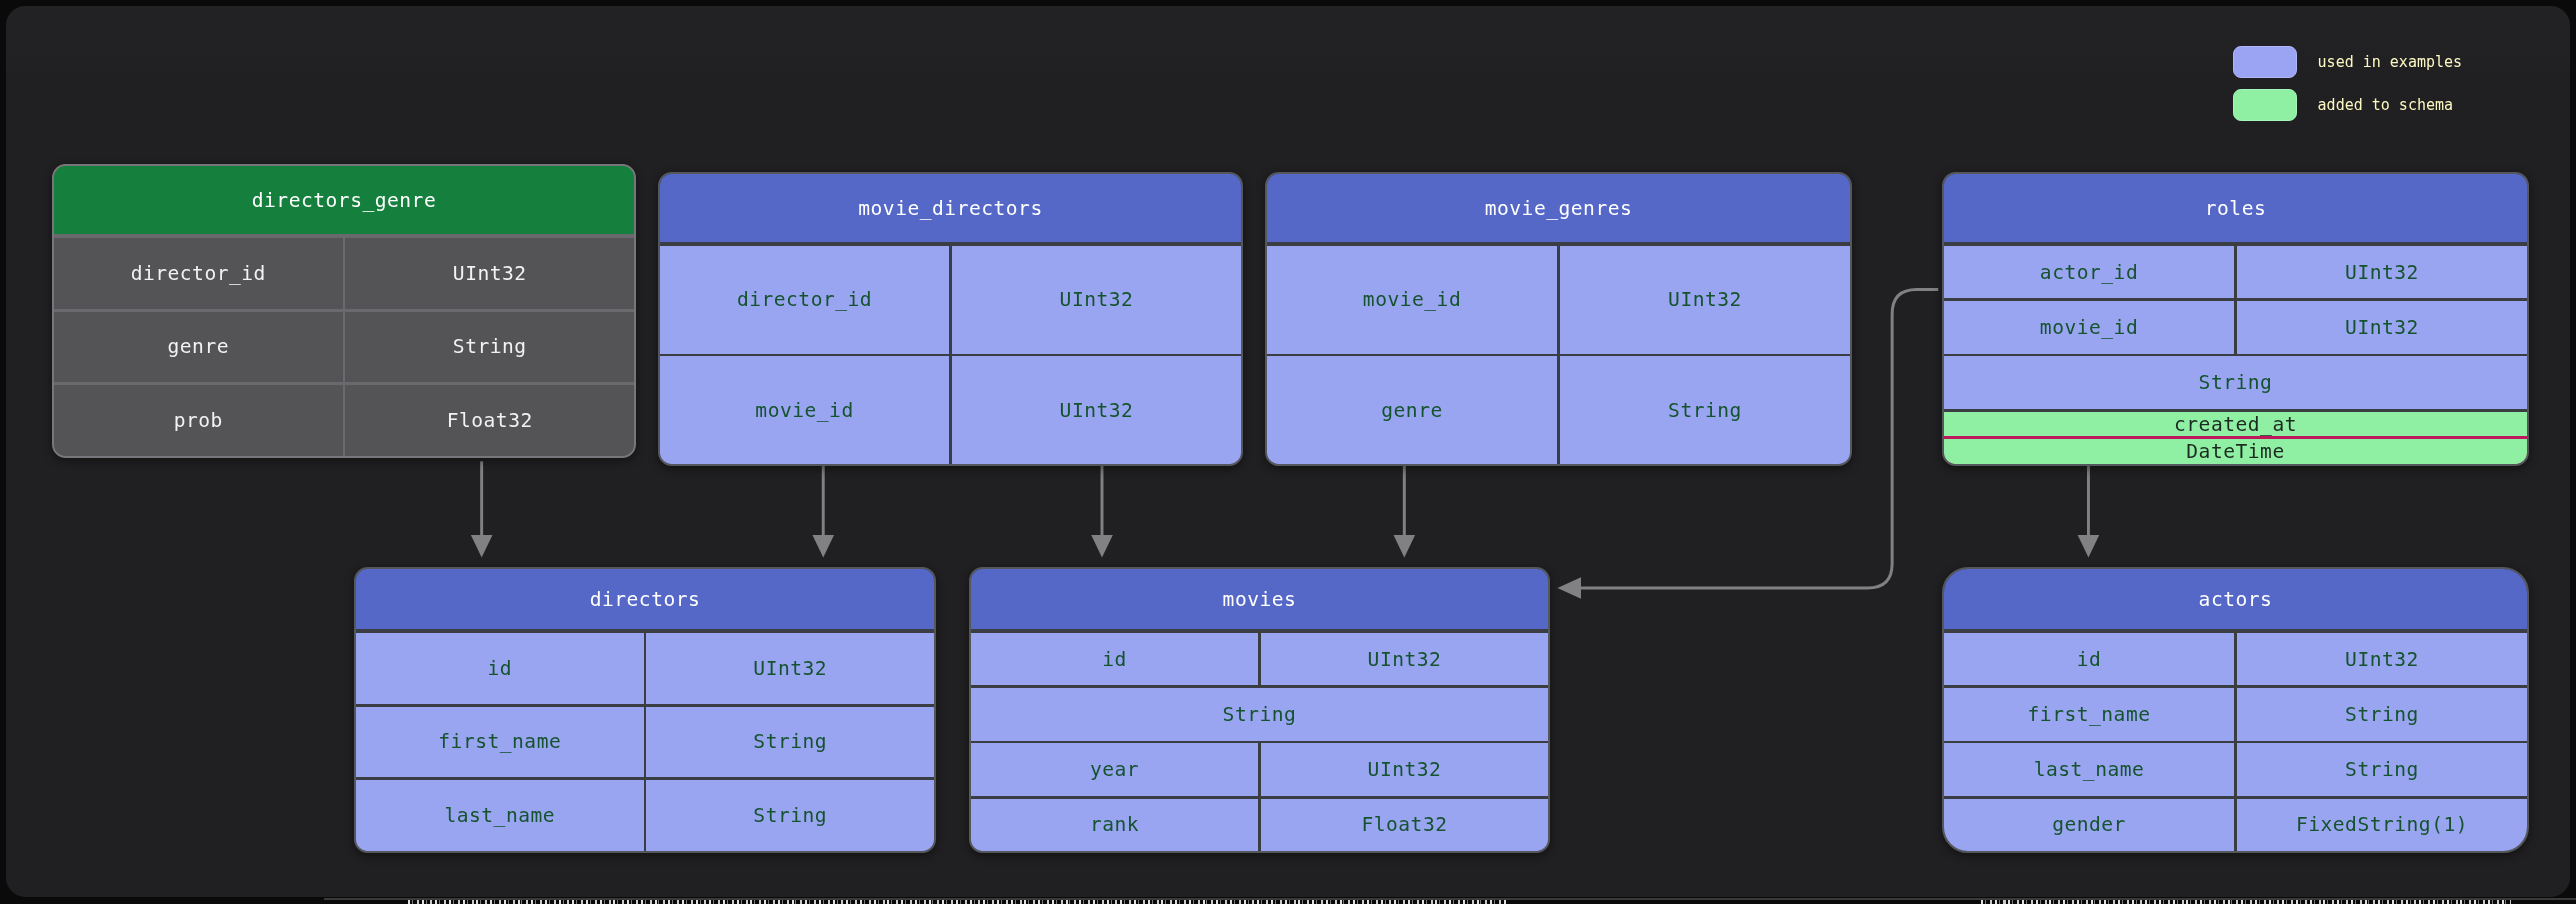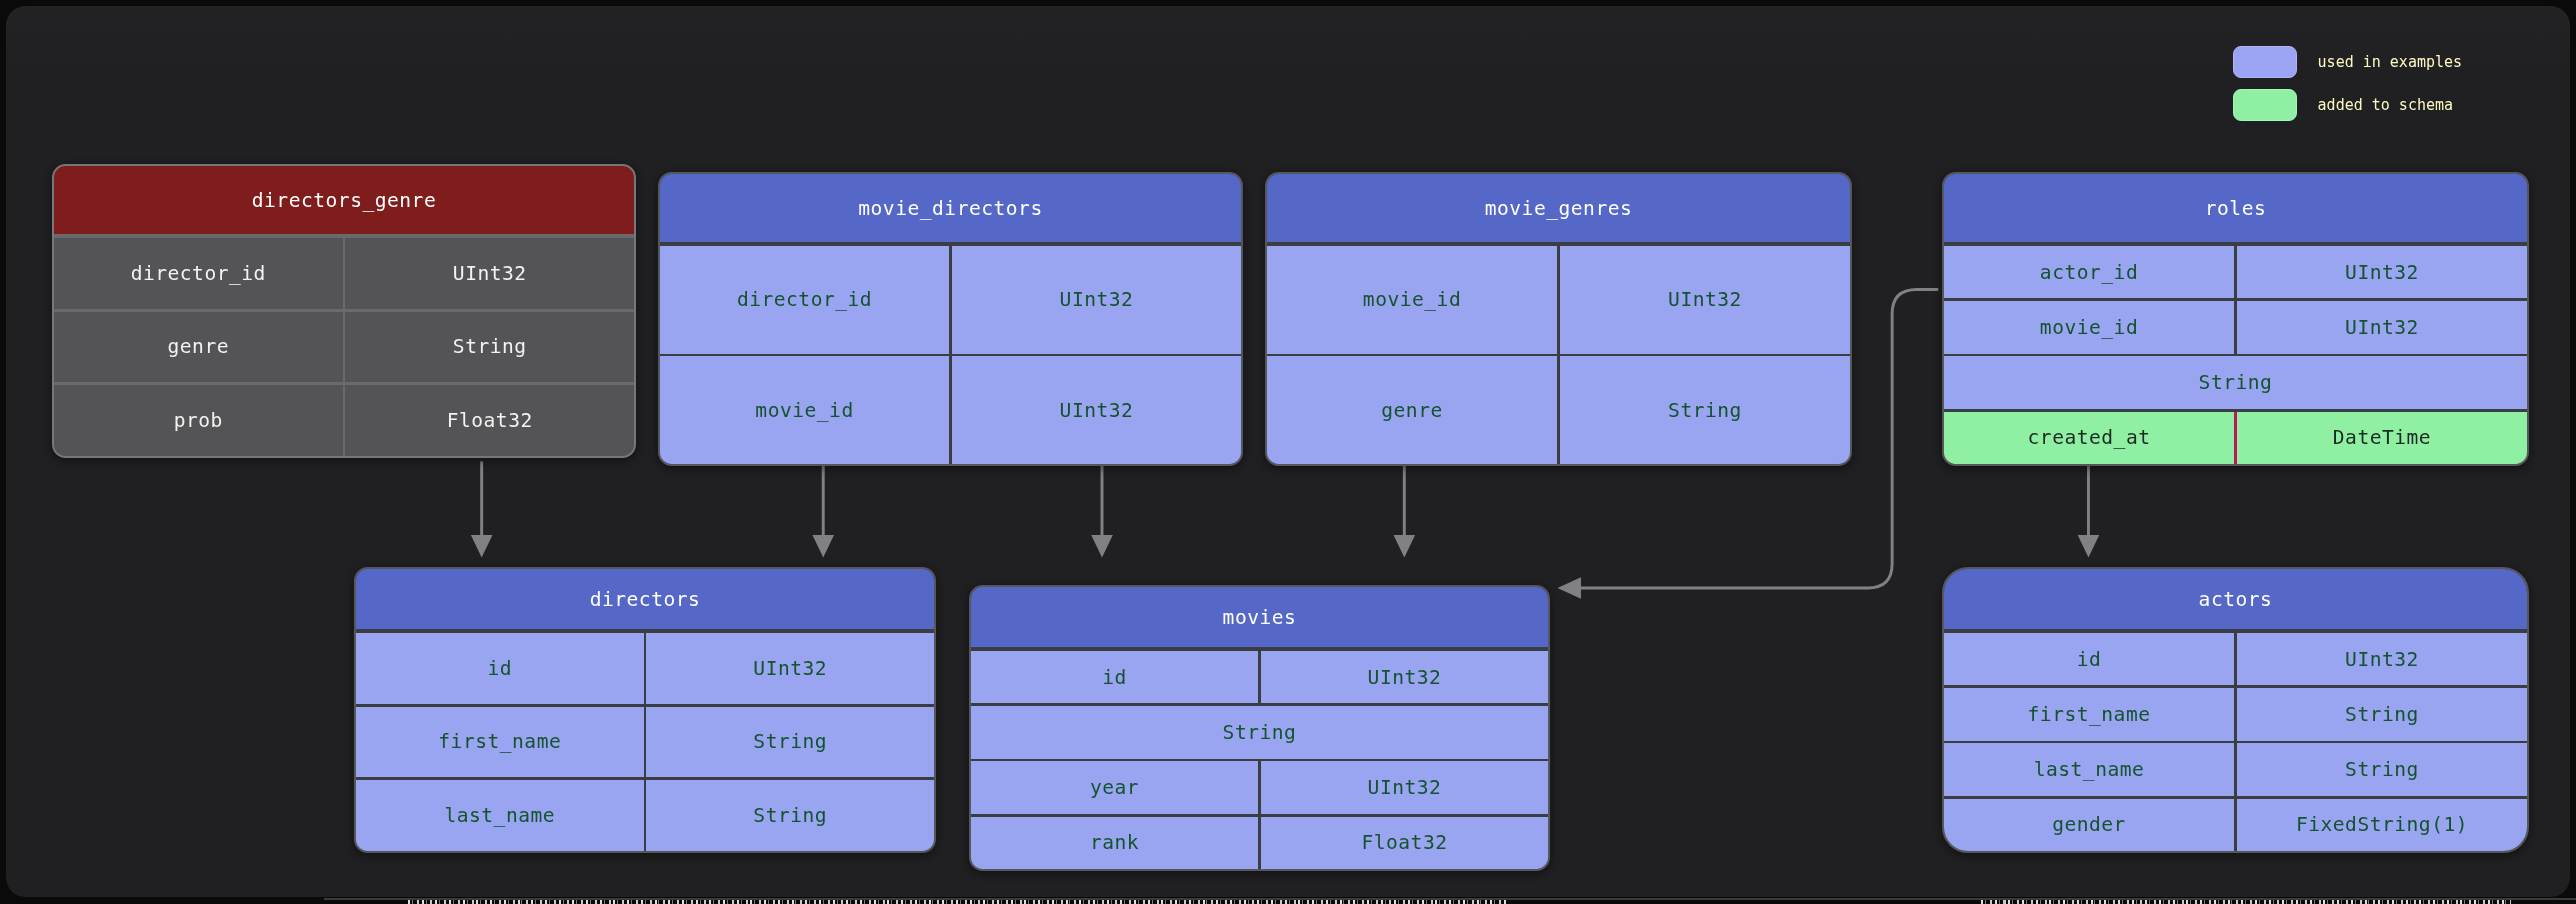--- a/index.html
+++ b/index.html
@@ -28,30 +28,30 @@
   }
   .table.blue{background:#3a3d42;border:2.9px solid #54575c;margin-top:8px;}
   .table.dark{background:#6a6a6e;border:2.9px solid #77777b;}
   .thead{
     display:flex;align-items:center;justify-content:center;
     color:#ffffff;font-size:19.6px;letter-spacing:0.5px;flex:0 0 auto;
   }
   .top-table .thead{height:68px;}
   .bottom-table .thead{height:60px;}
   .table.blue .thead{background:#5568c8;}
-  .table.dark .thead{background:#7f1d1d;}
+  .table.dark .thead{background:#15803d;}
   .tbody{display:flex;flex-direction:column;flex:1 1 auto;gap:2.9px;margin-top:3.9px;}
   .trow{display:flex;flex:1 1 0;gap:2.9px;}
   .cell{
     flex:1 1 0;display:flex;align-items:center;justify-content:center;
     font-size:19.6px;letter-spacing:0.5px;
   }
   .table.blue .cell{background:#9aa5f2;color:#14532d;}
   .table.dark .cell{background:#545456;color:#f2f2f2;}
-  .trow.green{background:#be185d;}
+  .trow.green{background:#be185d;flex-direction:column;}
   .trow.green .cell{background:#8ff0a4;color:#1d2a21;}
   
   svg.relations{position:absolute;left:0;top:0;pointer-events:none;}
   .rel-line{stroke:#818184;stroke-width:3;fill:none;}
   .rel-head{fill:#818184;stroke:none;}
   
   .bottom-line{position:absolute;top:898px;height:2px;background:#3a3a3c;left:324px;width:2252px;}
   .noise{
     position:absolute;top:900px;height:4.9px;opacity:.92;
     background:repeating-linear-gradient(90deg,
@@ -183,21 +183,21 @@
       <div class="cell">first_name</div>
       <div class="cell">String</div>
     </div>
     <div class="trow">
       <div class="cell">last_name</div>
       <div class="cell">String</div>
     </div>
   </div>
 </div>
 
-<div class="table blue bottom-table" style="left:969px;top:577px;width:577px;height:282px;">
+<div class="table blue bottom-table" style="left:969px;top:559px;width:577px;height:282px;">
   <div class="thead">movies</div>
   <div class="tbody">
     <div class="trow">
       <div class="cell">id</div>
       <div class="cell">UInt32</div>
     </div>
     <div class="trow">
       <div class="cell">String</div>
     </div>
     <div class="trow">

